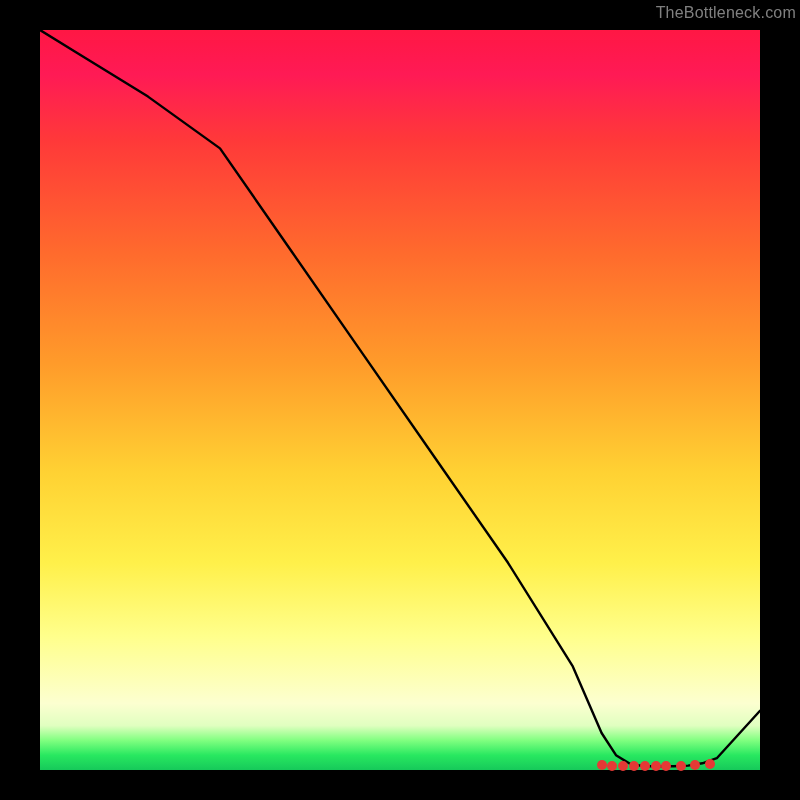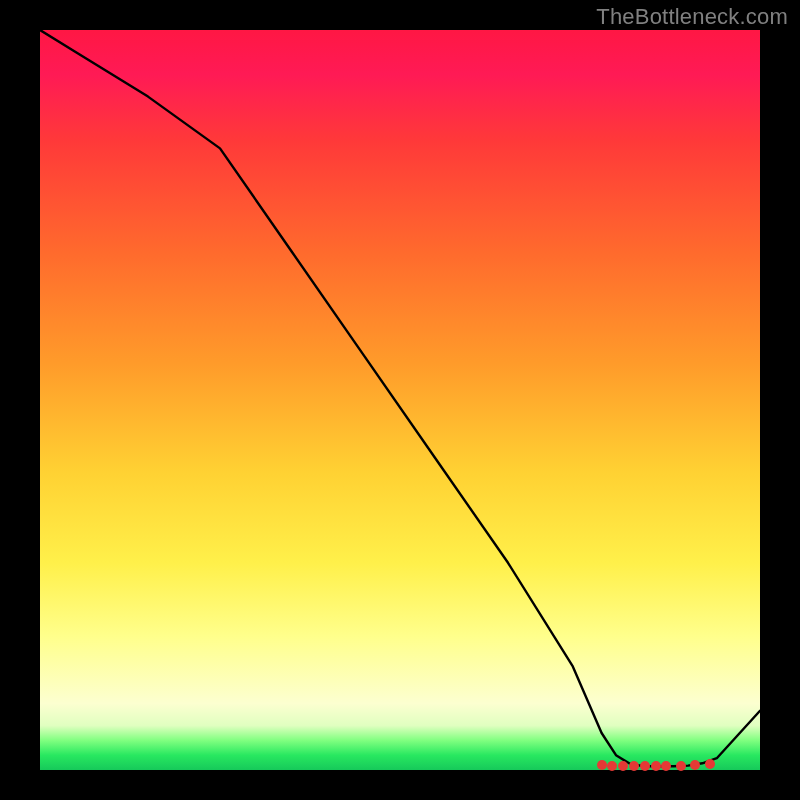--- a/index.html
+++ b/index.html
@@ -13,23 +13,23 @@
   }
   .frame {
     position: relative;
     width: 800px;
     height: 800px;
     background: #000;
   }
   .attribution {
     position: absolute;
     top: 4px;
-    right: 12px;
+    right: 4px;
     color: #808080;
-    font-size: 22px;
+    font-size: 16px;
     letter-spacing: 0.2px;
   }
   .plot {
     position: absolute;
     left: 40px;
     top: 30px;
     width: 720px;
     height: 740px;
     
     background: linear-gradient(

